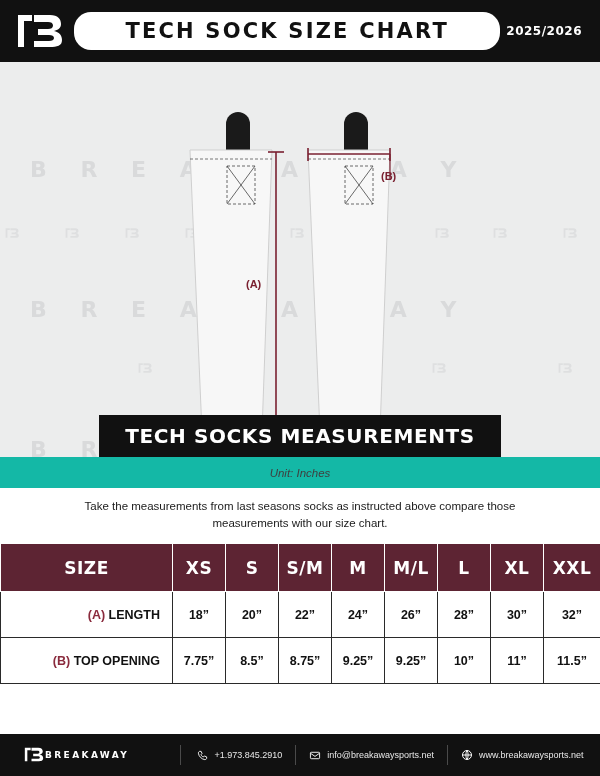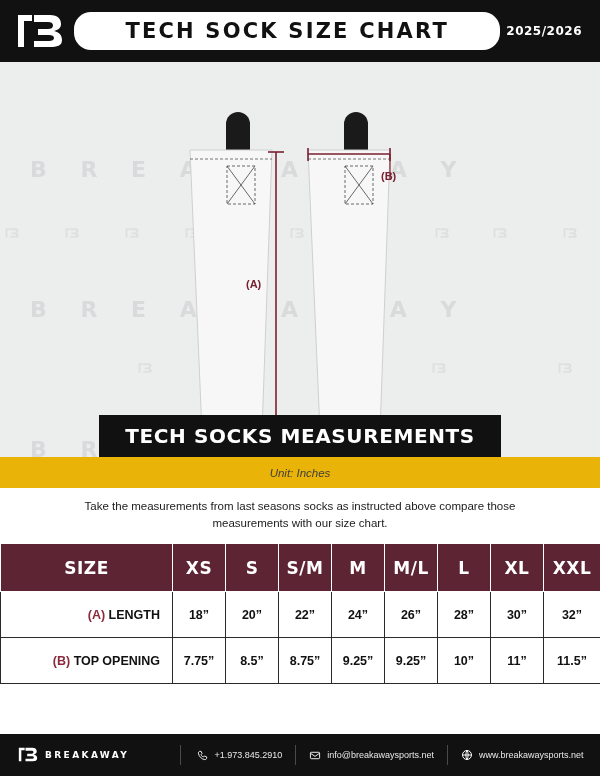--- a/index.html
+++ b/index.html
@@ -101,21 +101,21 @@
   .meas-plate {
     background: #111111;
     color: #ffffff;
     padding: 9px 26px;
     font-family: "DejaVu Sans", sans-serif;
     font-weight: bold;
     font-size: 20px;
     letter-spacing: 0.6px;
   }
   .unit-band {
-    background: #eab308;
+    background: #14b8a6;
     text-align: center;
     padding: 10px 0 9px;
     font-size: 11.5px;
     font-style: italic;
     color: #3f3f3f;
   }
   .instruction {
     background: #ffffff;
     text-align: center;
     padding: 10px 46px 12px;
@@ -165,22 +165,22 @@
     width: 600px; height: 42px;
     background: #111111;
     display: flex;
     align-items: center;
     color: #e8e8e8;
     font-size: 9px;
   }
   .footer-brand {
     display: flex;
     align-items: center;
-    gap: 7px;
-    padding-left: 18px;
+    gap: 1px;
+    padding-left: 24px;
     width: 180px;
   }
   .footer-brand .bname {
     font-family: "DejaVu Sans", sans-serif;
     font-weight: bold;
     letter-spacing: 2.4px;
     font-size: 9px;
     color: #ffffff;
   }
   .divider {

